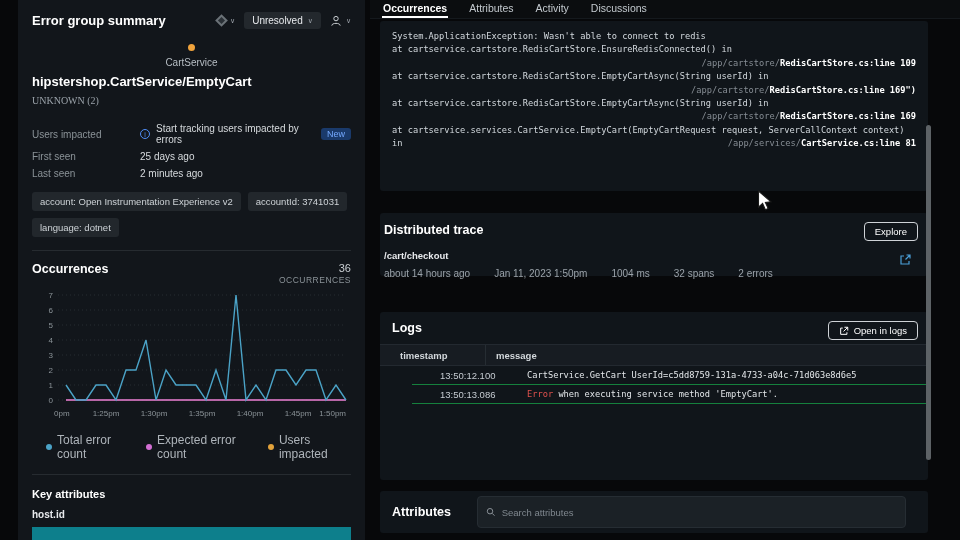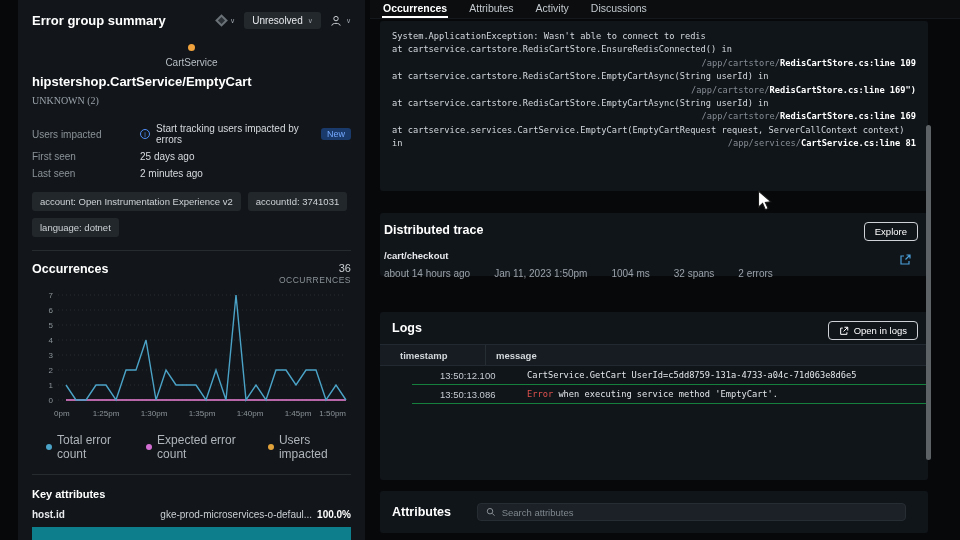--- a/index.html
+++ b/index.html
@@ -98,21 +98,21 @@
   .col-ts { width:105px; padding-left:20px; flex:none; }
   .col-msg { flex:1; padding-left:10px; }
   .log-head .col-msg { border-left:1px solid #262d33; height:100%; display:flex; align-items:center; }
   .log-row { display:flex; height:19px; align-items:center; border-bottom:1px solid #15803d; cursor:pointer;margin-left:32px; }
   .log-ts { width:105px; padding-left:28px; flex:none; font-size:9.5px; color:#c6ccd2; }
   .log-msg { flex:1; padding-left:10px; font-family:"DejaVu Sans Mono", monospace;
              font-size:8.7px; color:#e3e7ea; white-space:pre; }
   .log-prefix { color:#e0514d; }
 
   .card-attrs { top:491px; height:42px; display:flex; align-items:center; padding:0 12px; }
-  .search-box { margin-left:26px; flex:1; height:18px; background:#1b2126;
+  .search-box { margin-left:26px; flex:1; height:32px; background:#1b2126;
                 border:1px solid #262d33; border-radius:4px; display:flex;
                 align-items:center; padding:0 8px; gap:6px; margin-right:10px; }
   .search-box input { background:transparent; border:none; outline:none; color:#cfd4d8;
                       font-size:9.5px; width:100%; font-family:"Liberation Sans", sans-serif; }
   .search-box input::placeholder { color:#7f878e; }
 
   .scroll-thumb { position:absolute; left:556px; top:125px; width:5px; height:335px;
                   background:#5d6266; border-radius:3px; cursor:grab; }
 
   .cursor { position:absolute; left:757px; top:190px; pointer-events:none; z-index:99; }
@@ -237,21 +237,20 @@
       </div>
 
     <div class="divider"></div>
 
     <div class="ka-title">Key attributes</div>
     <div>
 
         <div>
           <div class="ka-row">
             <span class="ka-name">host.id</span>
-            <span class="ka-val"><span>gke-prod-microservices-o-defaul...</span><b>100.0%</b></span>
           </div>
           <div class="ka-bar-track">
             <div class="ka-bar" style="width: 100%; background-color: rgb(13, 127, 140);"></div>
           </div>
         </div>
       </div>
   </div>
 
   <div class="right-region">
 

